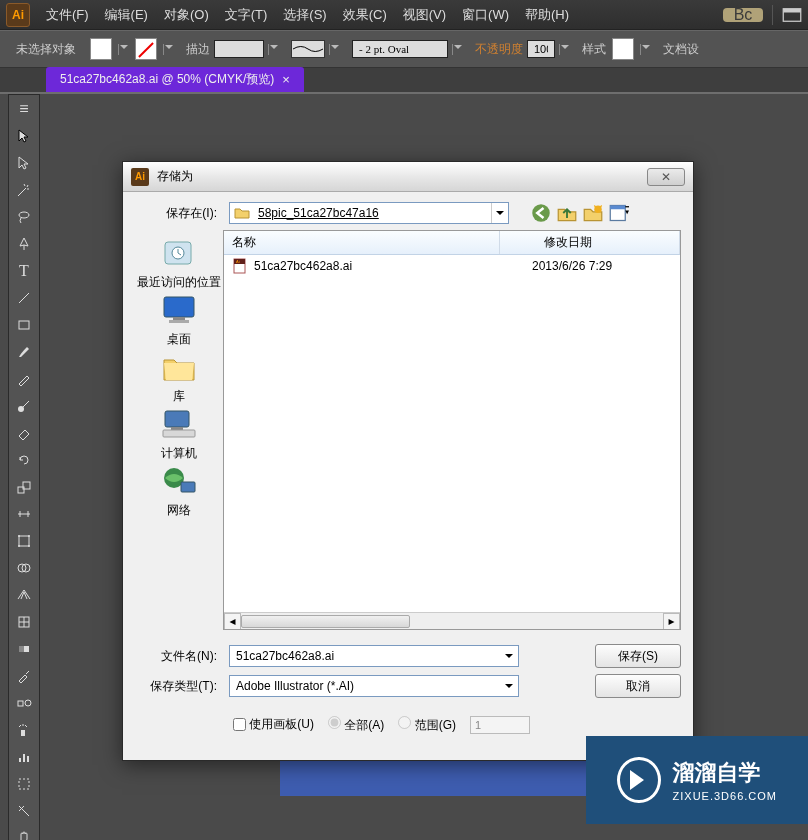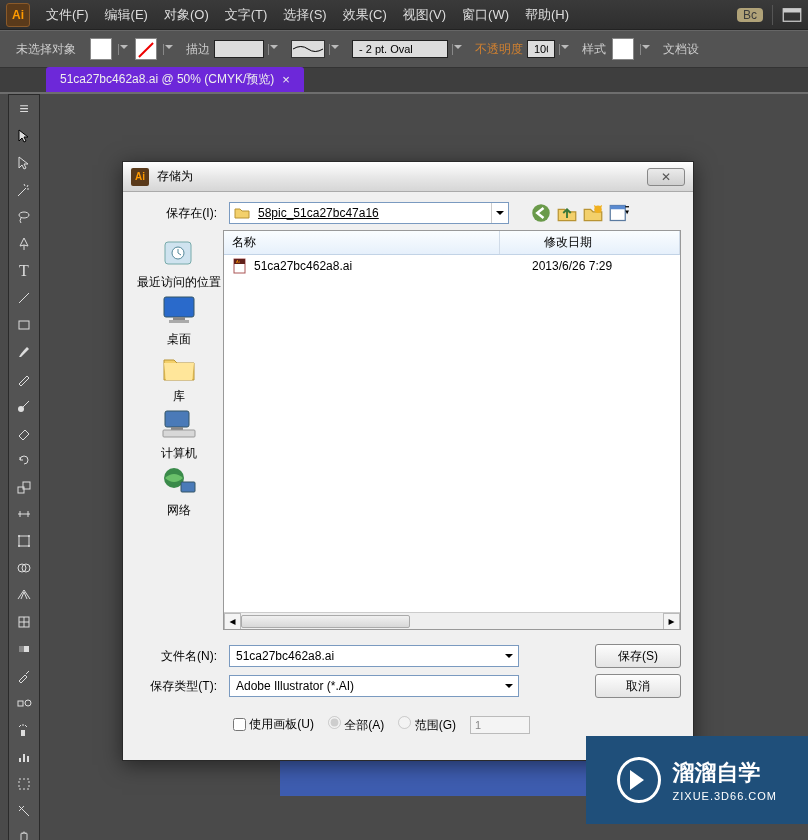--- a/index.html
+++ b/index.html
@@ -3,21 +3,21 @@
 <meta charset="utf-8">
 <style>
 * { margin: 0; padding: 0; box-sizing: border-box; font-family: "Microsoft YaHei", "SimSun", sans-serif; }
 body { width: 808px; height: 840px; background: #4a4a4a; overflow: hidden; position: relative; }
 
 
 .menubar { height: 30px; background: linear-gradient(#3a3a3a, #2e2e2e); display: flex; align-items: center; padding: 0 6px; color: #ddd; font-size: 13px; border-bottom: 1px solid #222; }
 .app-logo { width: 24px; height: 24px; background: #5a3a1a; border: 1px solid #8a5a2a; border-radius: 3px; display:flex; align-items:center; justify-content:center; font-size:12px; color:#ff9a00; font-weight:bold; margin-right: 8px; }
 .menu-item { padding: 0 8px; cursor: pointer; }
 .menubar .right { margin-left: auto; display:flex; align-items:center; gap:6px;}
-.bc-box { width:26px; height:14px; background:#b0a278; color:#3b3b3b; font-size:12px; display:flex;align-items:center;justify-content:center;border-radius:4px;}
+.bc-box { width:40px; height:14px; background:#b0a278; color:#3b3b3b; font-size:16px; display:flex;align-items:center;justify-content:center;border-radius:4px;}
 .sep { width:1px; height:20px; background:#555; margin:0 3px;}
 
 
 .optbar { height: 38px; background: #535353; display:flex; align-items:center; padding:0 10px; color:#ccc; font-size:12px; border-top:1px solid #666; border-bottom:1px solid #333;}
 .swatch { width: 22px; height: 22px; border:1px solid #888; display:inline-block; vertical-align:middle; margin:0 2px;}
 .swatch.white { background:#fff; }
 .swatch.none { background:#fff; position:relative; }
 .swatch.none::after { content:''; position:absolute; left:0; right:0; top:50%; border-top:2px solid #e00; transform:rotate(-45deg);}
 .optseg { display:flex; align-items:center; gap:4px; padding:0 6px;}
 .optbar-input { background:#ddd; border:1px solid #222; padding:2px 6px; font-size:11px; color:#000;}
@@ -135,21 +135,21 @@
   </div>
   <div class="optseg">
     <span style="width:34px;height:18px;border:1px solid #333;background:#ddd;display:inline-flex;align-items:center;justify-content:center;">
         <svg width="30" height="8" viewBox="0 0 30 8">
           <path d="M0 4 Q8 -1 15 4 T30 4" stroke="#000" fill="none"></path>
         </svg>
       </span>
     <span class="dd"></span>
   </div>
   <div class="optseg">
-    <input class="optbar-input" style="width: 96px; font-family: Liberation Sans, sans-serif;" value="- 2 pt. Oval">
+    <input class="optbar-input" style="width: 96px; font-family: Liberation Serif, serif;" value="- 2 pt. Oval">
     <span class="dd"></span>
   </div>
   <div class="optseg">
     <span style="color:#d08030">不透明度</span>
     <input class="optbar-input" style="width: 28px;" value="100%">
     <span class="dd"></span>
   </div>
   <div class="optseg">
     <span>样式</span>
     <span class="swatch white"></span>

